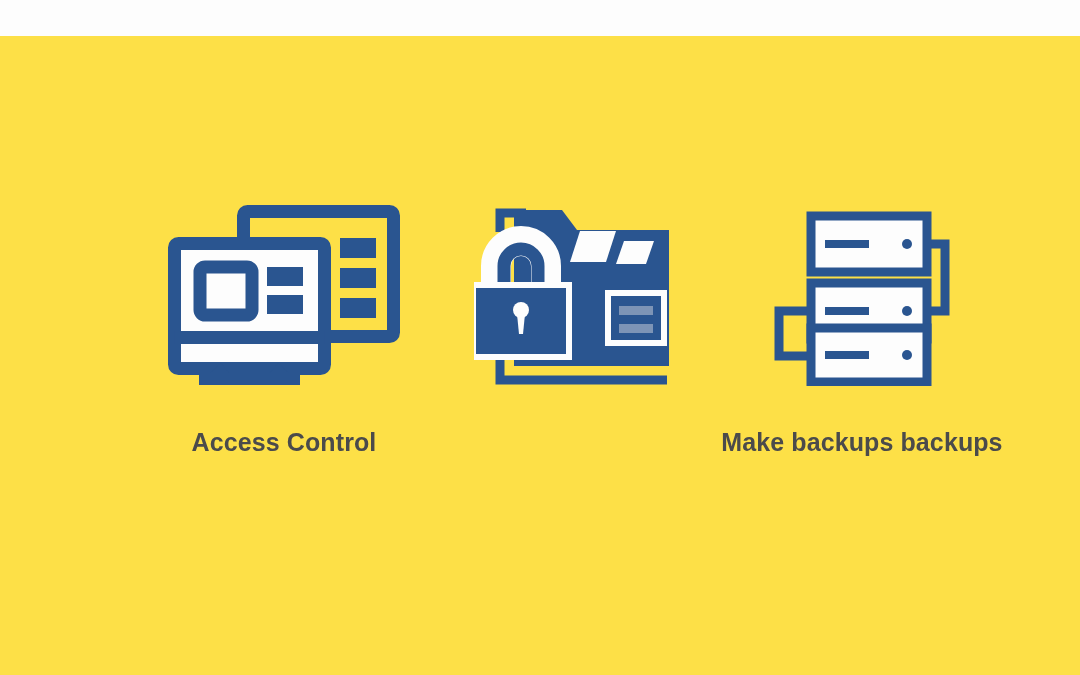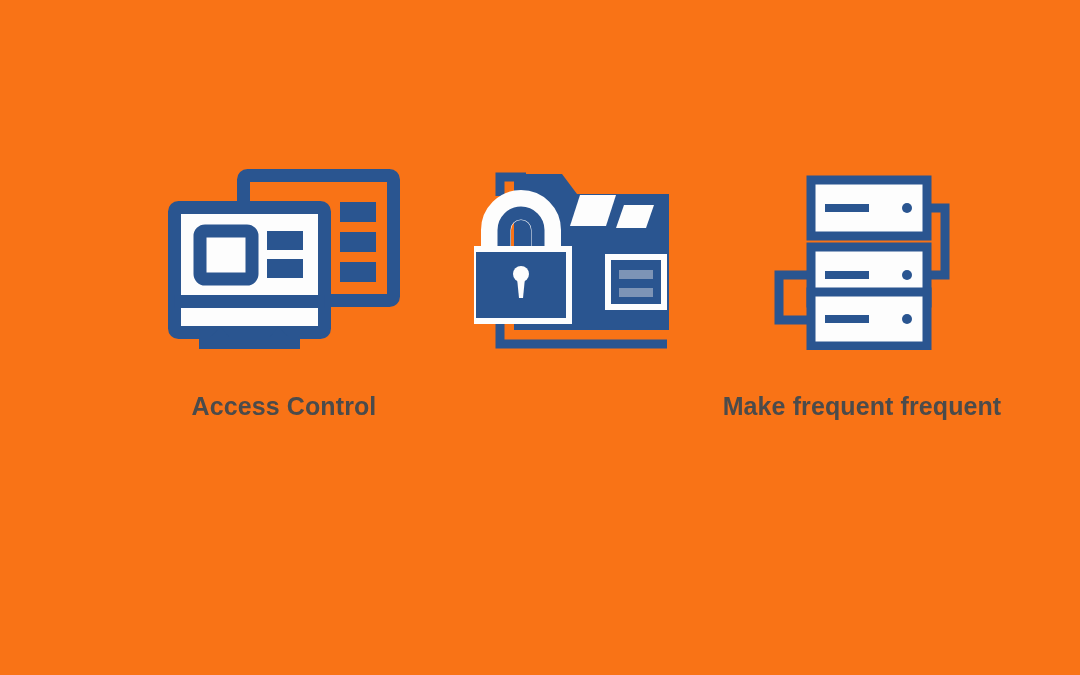--- a/index.html
+++ b/index.html
@@ -12,21 +12,22 @@
     height: 675px;
     background: #fdfdfd;
     font-family: "Liberation Sans", "DejaVu Sans", sans-serif;
     overflow: hidden;
     position: relative;
   }
 
   .slide {
     position: absolute;
     inset: 0;
-    background: #f97316;
+    background: #fde047;
+    margin-top: 36px;
   }
 
   .items-row {
     position: absolute;
     left: 0;
     top: 160px;
     width: 1080px;
     height: 300px;
     display: flex;
     align-items: flex-start;
@@ -160,17 +161,17 @@
             <circle cx="138" cy="105" r="5" fill="#2a5590"></circle>
           </g>
 
           <g>
             <rect x="42" y="122" width="116" height="54" fill="#fdfdfd" stroke="#2a5590" stroke-width="9"></rect>
             <rect x="56" y="145" width="44" height="8" fill="#2a5590"></rect>
             <circle cx="138" cy="149" r="5" fill="#2a5590"></circle>
           </g>
         </svg>
       </div>
-      <div class="item-label">Make frequent frequent</div>
+      <div class="item-label">Make backups backups</div>
     </div>
 
   </div>
 </div>
 
 </body></html>

